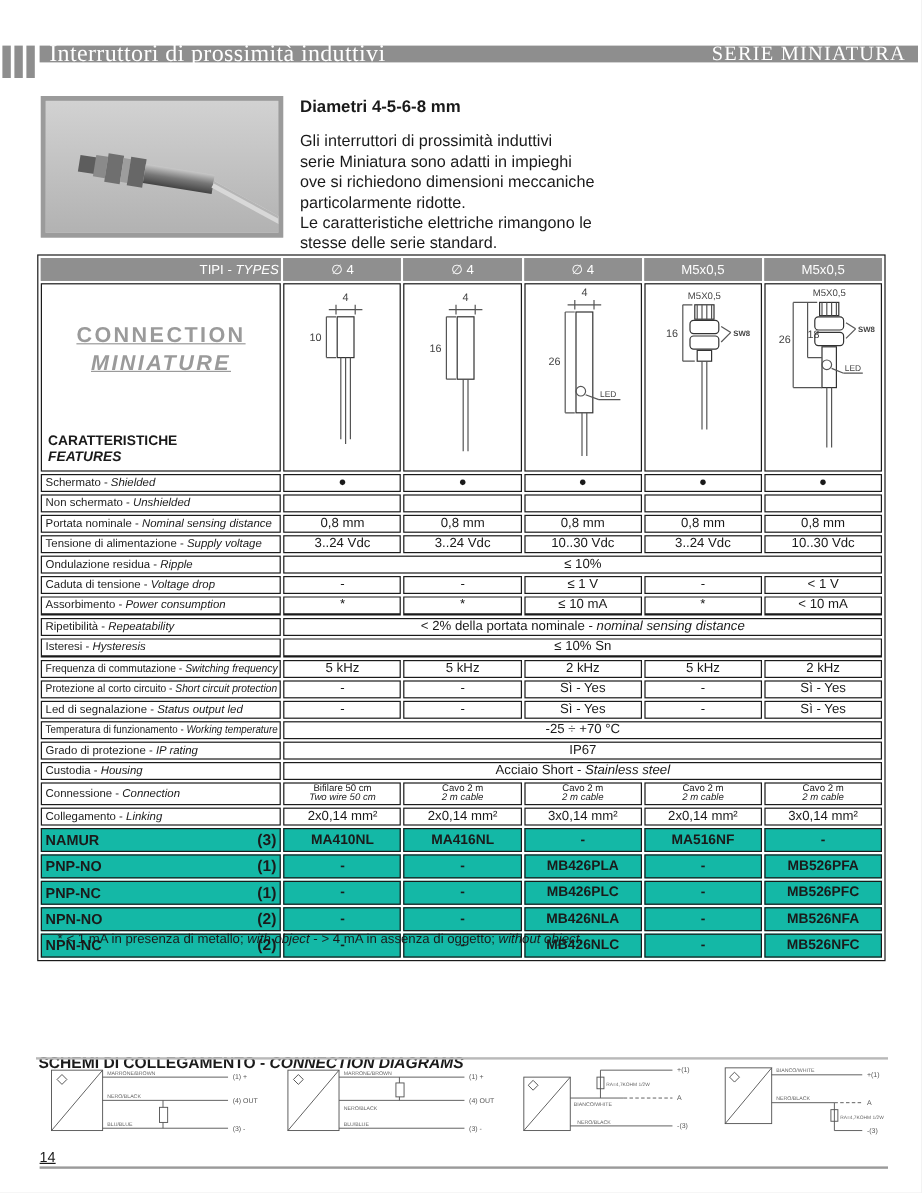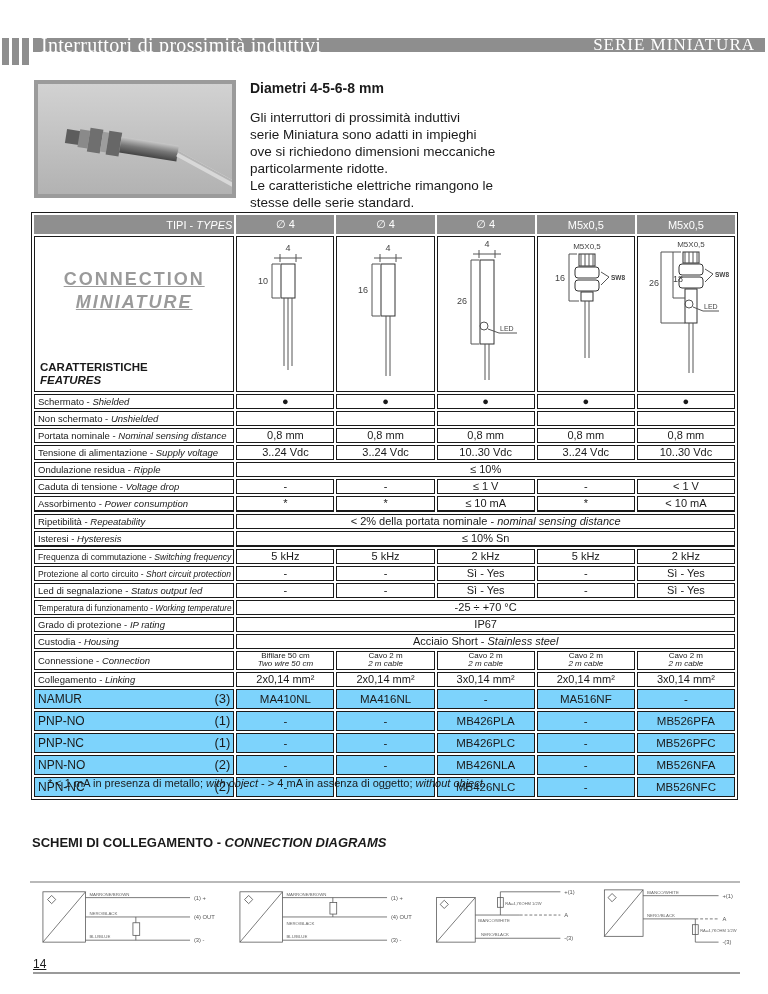--- a/index.html
+++ b/index.html
@@ -43,28 +43,28 @@
   .series-name span { text-decoration:underline; }
   .series-caption { position:absolute; left:5px; bottom:4px; font-weight:bold;
                     font-size:11.5px; line-height:1.15; }
   tr.spec-row td { height:13px; }
   td.lbl { padding:0 3px; font-size:9.5px; white-space:nowrap; }
   td.lbl .sq { display:inline-block; white-space:nowrap; transform-origin:0 50%; }
   td.val { text-align:center; font-size:11px; line-height:1.05; padding:0 1px; }
   td.val .l1 { font-size:8px; }
   td.val .l2 { font-size:8px; font-style:italic; }
   tr.thick td { border-bottom-width:2px; }
-  tr.model td { background:#7dd3fc; font-weight:normal; font-size:11.5px; height:18px; }
+  tr.model td { background:#14b8a6; font-weight:bold; font-size:11.5px; height:18px; }
   tr.model td.lbl { font-size:12px; }
   .mlab { display:flex; justify-content:space-between; align-items:center; }
   .mlab .num { font-size:13px; }
   
   .footnote { position:absolute; left:48px; top:777px; font-size:11px; }
   
-  .conn-title { position:absolute; left:32px; top:835px; font-size:13px; font-weight:bold; }
+  .conn-title { position:absolute; left:32px; top:878px; font-size:13px; font-weight:bold; }
   .conn-rule  { position:absolute; left:30px; top:881px; width:710px; height:2px; background:#b9b9b9; }
   .cd { position:absolute; top:886px; }
   .cd-cap { position:absolute; top:998px; width:130px; text-align:center; font-size:14px; }
   svg text { font-family:"Liberation Sans", sans-serif; }
   
   .pagenum { position:absolute; left:33px; top:957px; font-size:12px;text-decoration:underline; }
   .foot-rule { position:absolute; left:33px; top:972px; width:707px; height:2px; background:#9a9a9a; }
 </style>
 </head>
 <body>

